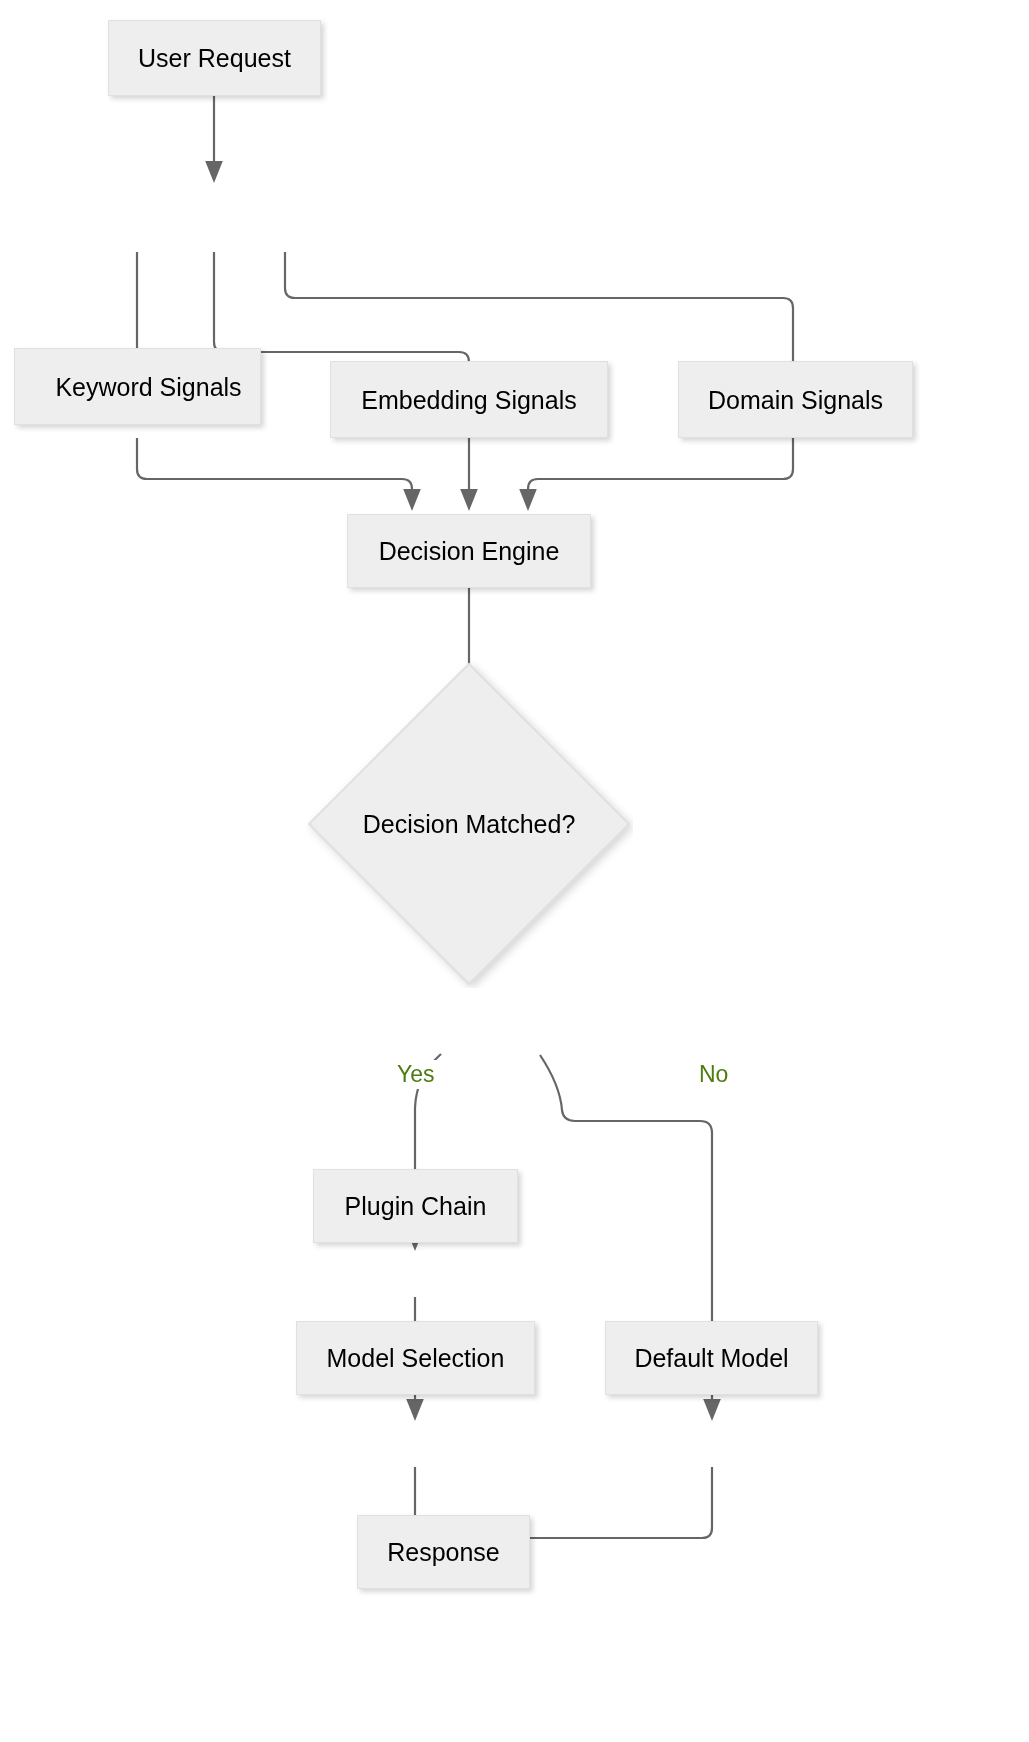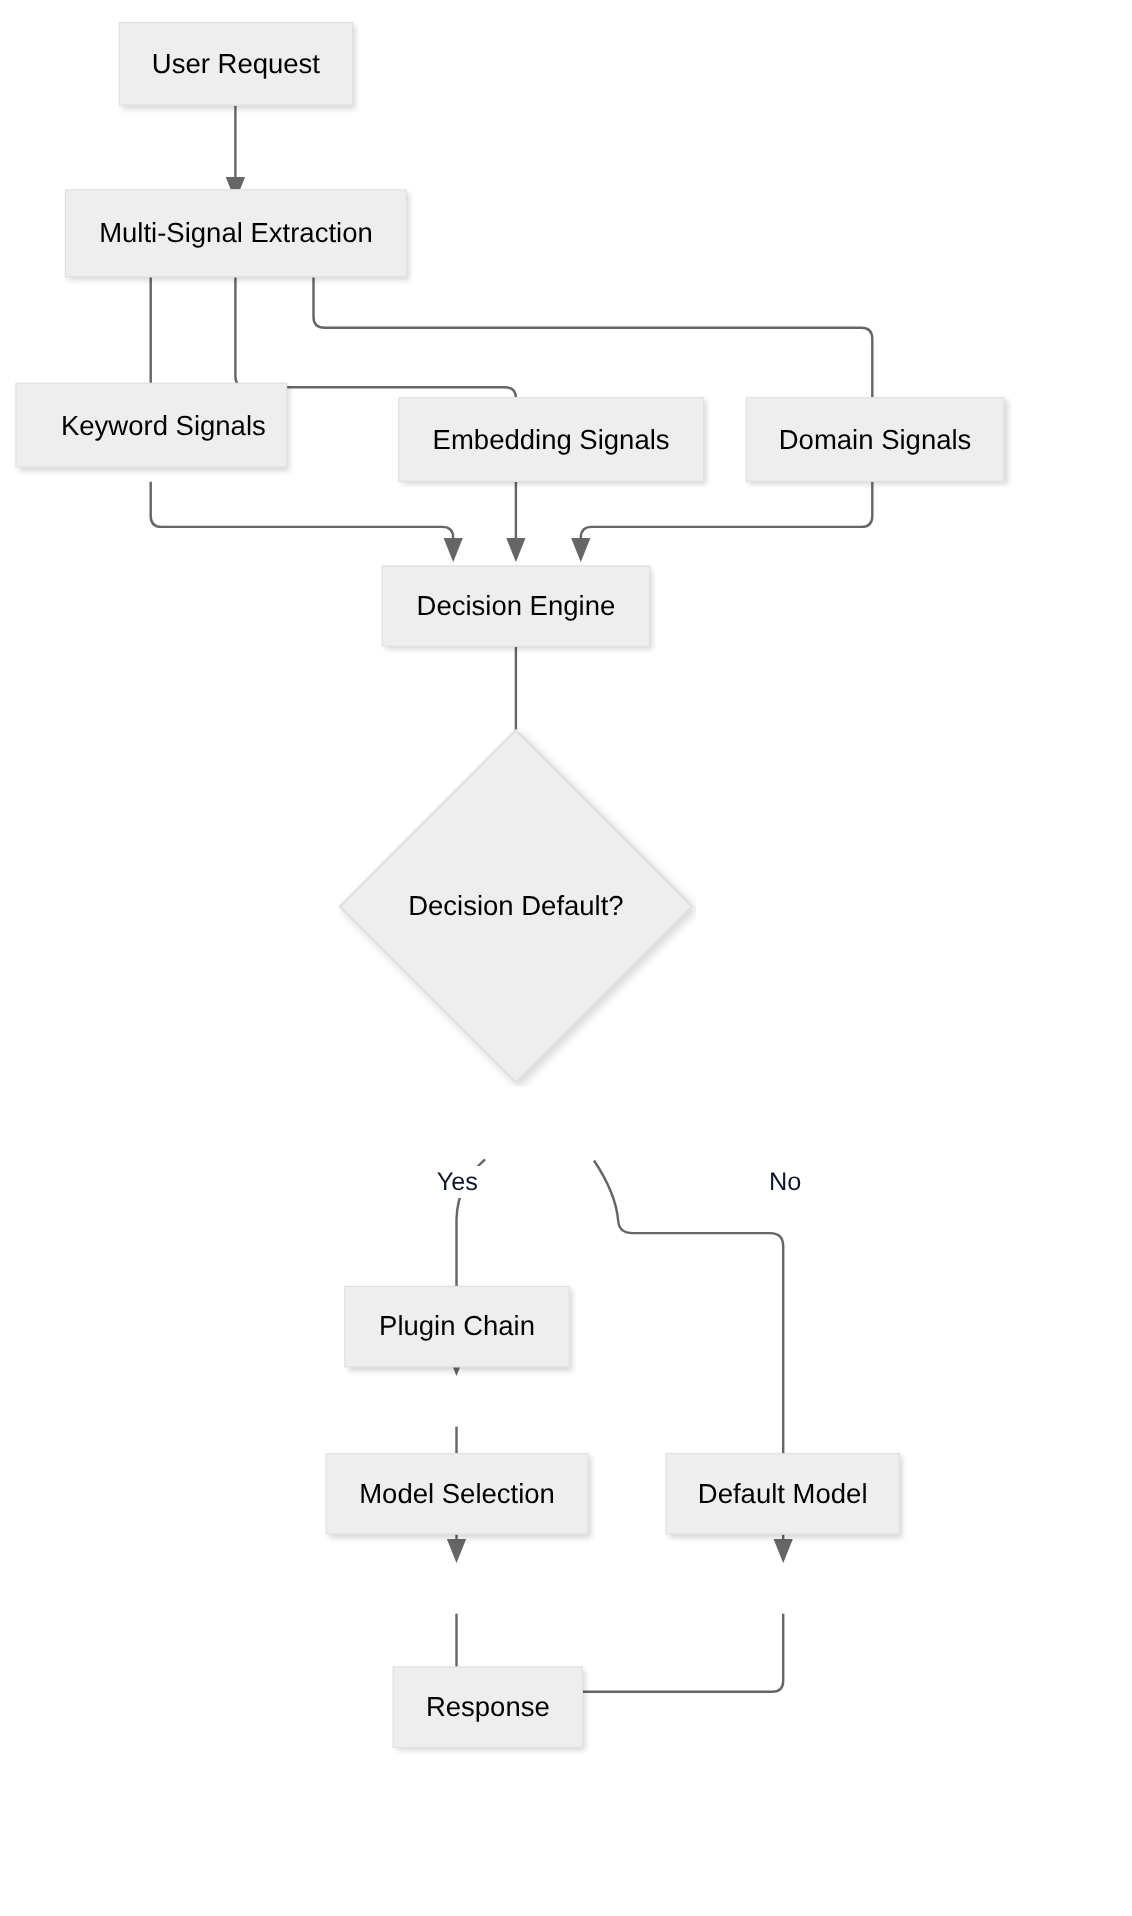--- a/index.html
+++ b/index.html
@@ -63,21 +63,21 @@
     align-items: center;
     justify-content: center;
     color: #000000;
     font-size: 25px;
     white-space: nowrap;
     text-align: center;
   }
   .edge-label {
     position: absolute;
     font-size: 23px;
-    color: #0f172a;
+    color: #4d7c0f;
     background: #ffffff;
     padding: 1px 5px;
     white-space: nowrap;
     z-index: 3;
   }
 </style>
 </head>
 <body>
 
 <div id="diagram-canvas">
@@ -113,45 +113,42 @@
 
     <path d="M 415,1467 L 415,1562" fill="none" stroke="#666666" stroke-width="2.2" marker-end="url(#arrowhead)"></path>
 
     <path d="M 712,1467 L 712,1528 Q 712,1538 702,1538 L 472,1538 Q 462,1538 462,1548 L 462,1562" fill="none" stroke="#666666" stroke-width="2.2" marker-end="url(#arrowhead)"></path>
   </svg>
 
   <div class="node" style="left:108px; top:20px; width:213px; height:76px;">
     <span>User Request</span>
   </div>
 
-  <div class="node" style="left:59px; top:172px; width:311px; height:80px;">
-    <span>Multi-Signal Extraction</span>
-  </div>
 
   <div class="node" style="left:14px; top:348px; width:247px; height:77px;padding-left:22px;">
     <span>Keyword Signals</span>
   </div>
 
-  <div class="node" style="left:330px; top:361px; width:278px; height:77px;margin-left:32px;">
+  <div class="node" style="left:330px; top:361px; width:278px; height:77px;">
     <span>Embedding Signals</span>
   </div>
 
   <div class="node" style="left:347px; top:514px; width:244px; height:74px;">
     <span>Decision Engine</span>
   </div>
 
   <div class="node" style="left:678px; top:361px; width:235px; height:77px;">
     <span>Domain Signals</span>
   </div>
 
   <div class="node-diamond" style="left:305px; top:660px; width:328px; height:328px;">
     <svg class="diamond-shape" viewBox="0 0 328 328">
       <polygon points="164,4 324,164 164,324 4,164" fill="#eeeeee" stroke="#e0e0e0" stroke-width="2" style="filter: drop-shadow(3px 3px 4px rgba(0,0,0,0.16));"></polygon>
     </svg>
-    <div class="diamond-label">Decision Default?</div>
+    <div class="diamond-label">Decision Matched?</div>
   </div>
 
   <div class="node" style="left:313px; top:1169px; width:205px; height:74px;">
     <span>Plugin Chain</span>
   </div>
 
   <div class="node" style="left:296px; top:1321px; width:239px; height:74px;">
     <span>Model Selection</span>
   </div>
 

